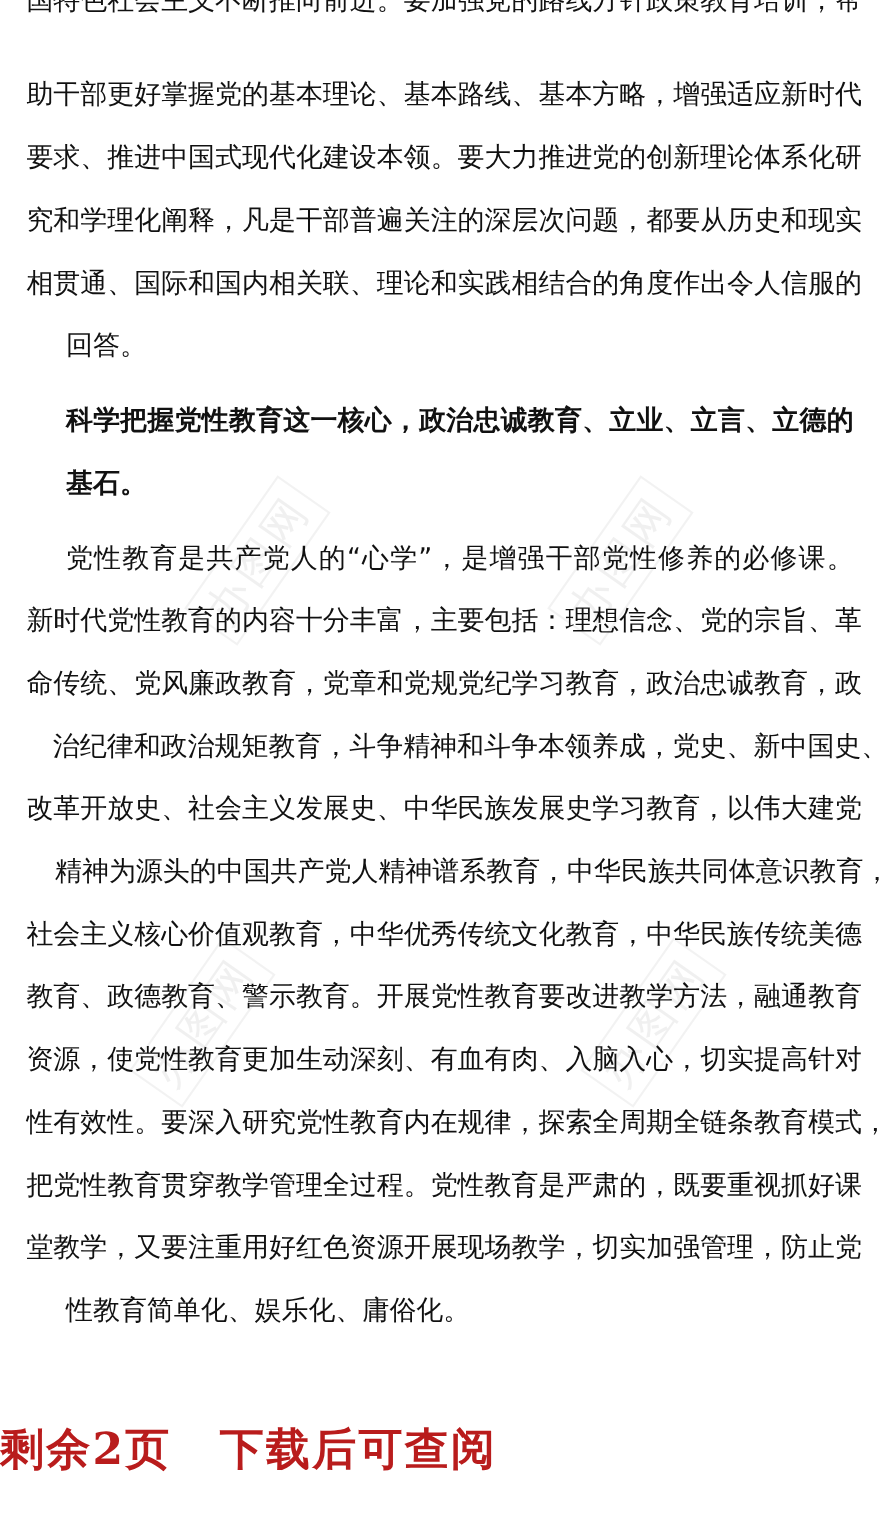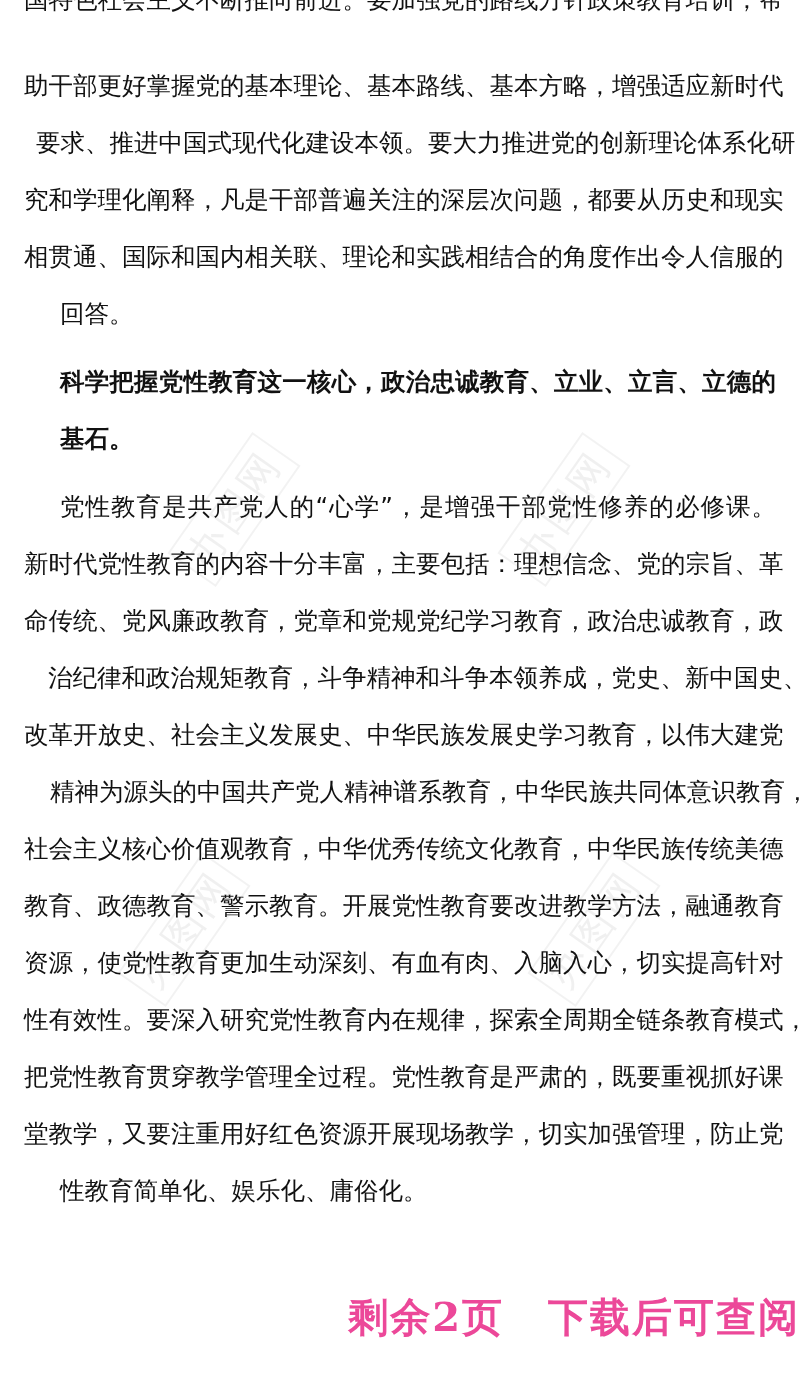--- a/index.html
+++ b/index.html
@@ -9,33 +9,33 @@
   .line { position: absolute; left: 24px; width: 752px; height: 40px;
           font-size: 24.5px; line-height: 40px; white-space: nowrap;
           text-align: justify; text-align-last: justify; letter-spacing: 0; }
   .line.last { text-align-last: left; margin-left: 36px; }
   .line.indent { left: 60px; width: 716px; }
   .line.bold { font-weight: bold; }
   .watermark { position: absolute; color: rgba(0,0,0,0.06); font-size: 40px;
                transform: rotate(-55deg); white-space: nowrap; pointer-events: none;
                font-family: "DejaVu Sans", sans-serif; letter-spacing: 4px; }
   .watermark span { display: inline-block; border: 2px solid rgba(0,0,0,0.05); padding: 0 6px; }
-  .footer-note { position: absolute; left: 0; width: 800px; top: 1290px; text-align: right;
+  .footer-note { position: absolute; left: 0; width: 800px; top: 1290px; text-align: left;
                  font-family: "DejaVu Serif", "Liberation Serif", serif; font-weight: bold;
-                 font-size: 40px; color: #ec4899; letter-spacing: 2px; }
+                 font-size: 40px; color: #b91c1c; letter-spacing: 2px; }
   .footer-note .gap { display: inline-block; width: 44px; }
 </style>
 </head>
 <body>
 
 <div class="page">
   <div id="lines">
       <div class="line" style="top: -20px;">国特色社会主义不断推向前进。要加强党的路线方针政策教育培训，帮</div>
       <div class="line" style="top: 66px;">助干部更好掌握党的基本理论、基本路线、基本方略，增强适应新时代</div>
-      <div class="line" style="top: 123px; margin-left: 12px;">要求、推进中国式现代化建设本领。要大力推进党的创新理论体系化研</div>
+      <div class="line" style="top: 123px;">要求、推进中国式现代化建设本领。要大力推进党的创新理论体系化研</div>
       <div class="line" style="top: 180px;">究和学理化阐释，凡是干部普遍关注的深层次问题，都要从历史和现实</div>
       <div class="line" style="top: 237px;">相贯通、国际和国内相关联、理论和实践相结合的角度作出令人信服的</div>
       <div class="line last" style="top: 294px;">回答。</div>
       <div class="line indent bold" style="top: 362px;">科学把握党性教育这一核心，政治忠诚教育、立业、立言、立德的</div>
       <div class="line bold last" style="top: 419px;">基石。</div>
       <div class="line indent" style="top: 487px;">党性教育是共产党人的“心学”，是增强干部党性修养的必修课。</div>
       <div class="line" style="top: 544px;">新时代党性教育的内容十分丰富，主要包括：理想信念、党的宗旨、革</div>
       <div class="line" style="top: 601px;">命传统、党风廉政教育，党章和党规党纪学习教育，政治忠诚教育，政</div>
       <div class="line" style="top: 658px; margin-left: 24px;">治纪律和政治规矩教育，斗争精神和斗争本领养成，党史、新中国史、</div>
       <div class="line" style="top: 715px;">改革开放史、社会主义发展史、中华民族发展史学习教育，以伟大建党</div>

